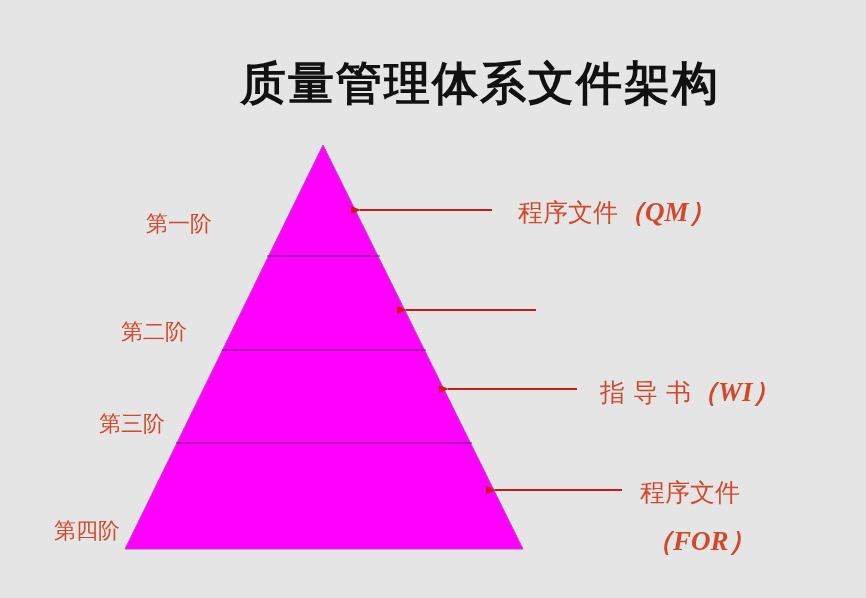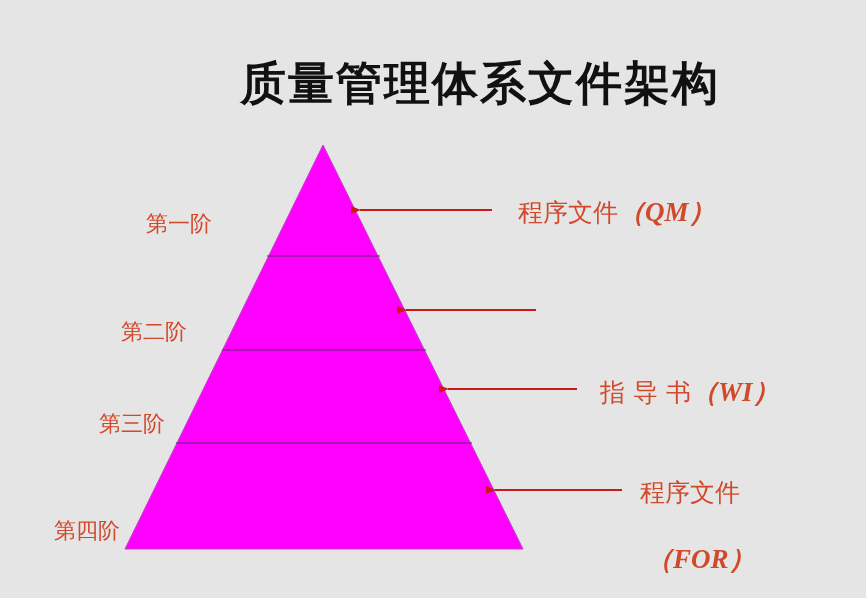--- a/index.html
+++ b/index.html
@@ -89,17 +89,17 @@
 
   <div class="doc-label" style="left:518px; top:196px;">
     <span>程序文件</span><span class="code">（QM）</span>
   </div>
   <div class="doc-label" style="left:600px; top:376px;">
     <span>指 导 书</span><span class="code">（WI）</span>
   </div>
   <div class="doc-label" style="left:640px; top:477px;">
     <span>程序文件</span>
   </div>
-  <div class="doc-label" style="left:646px; top:543px;text-align:center;">
+  <div class="doc-label" style="left:646px; top:525px;text-align:center;">
     <span class="code">（FOR）</span>
   </div>
 
 </div>
 
 </body></html>

